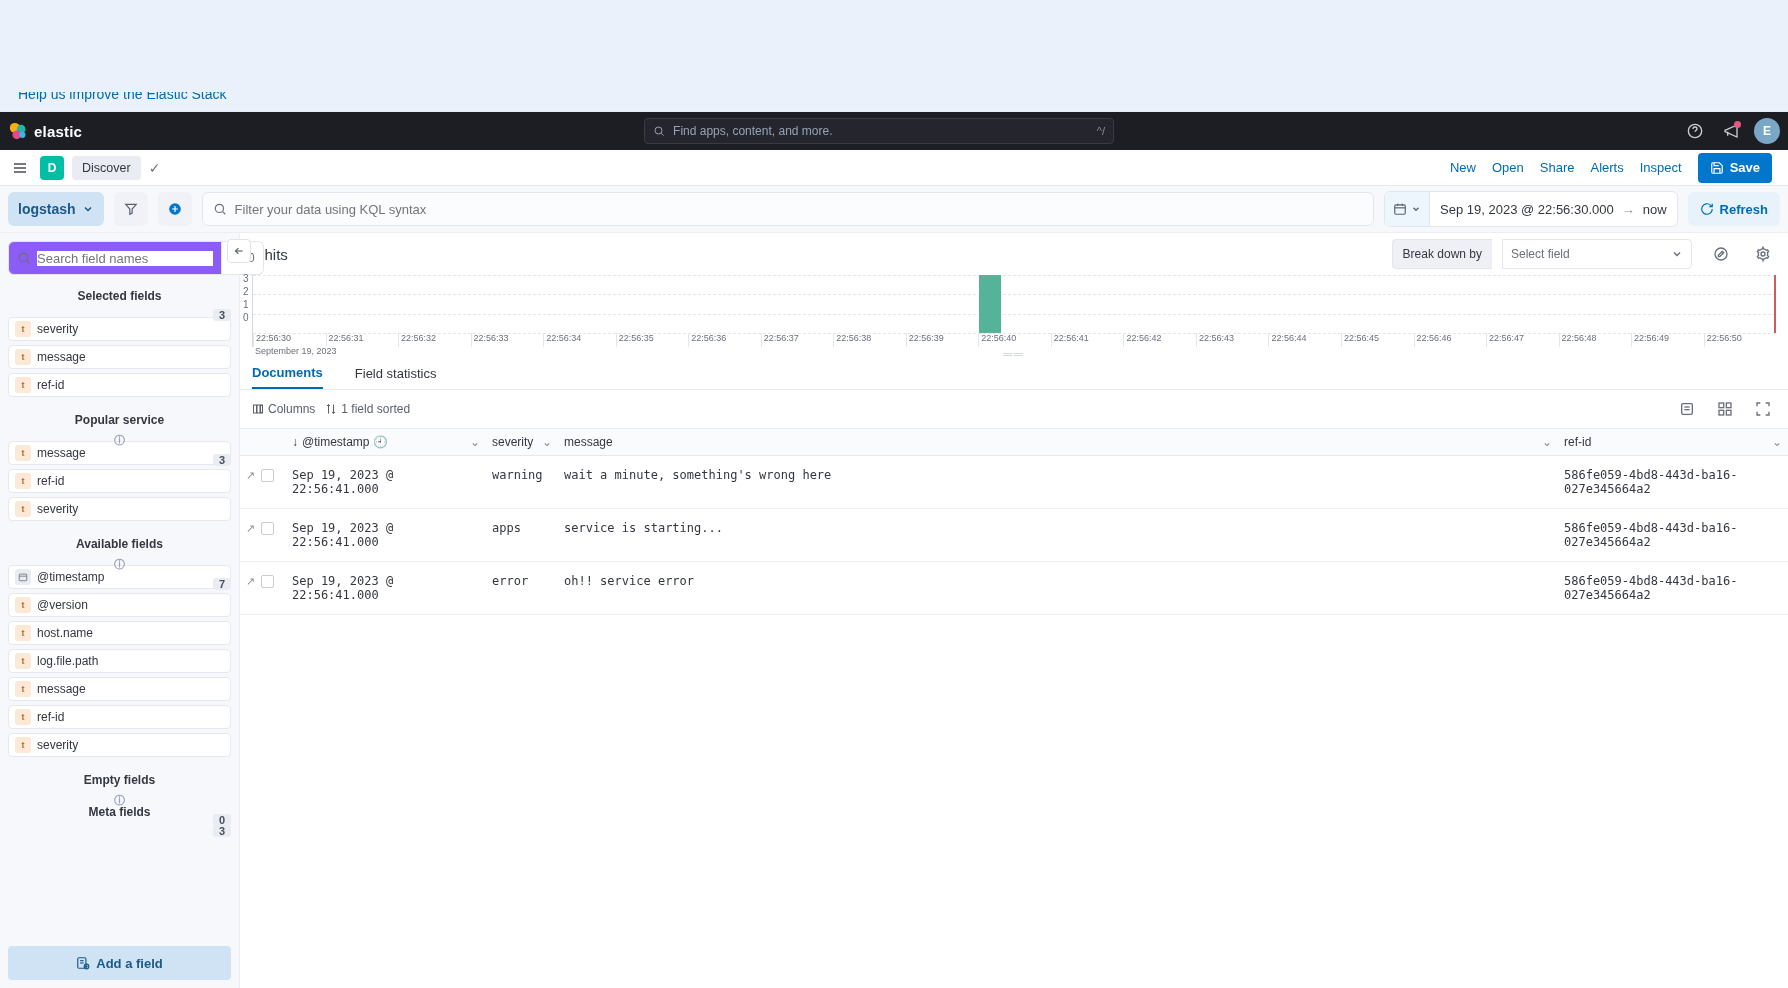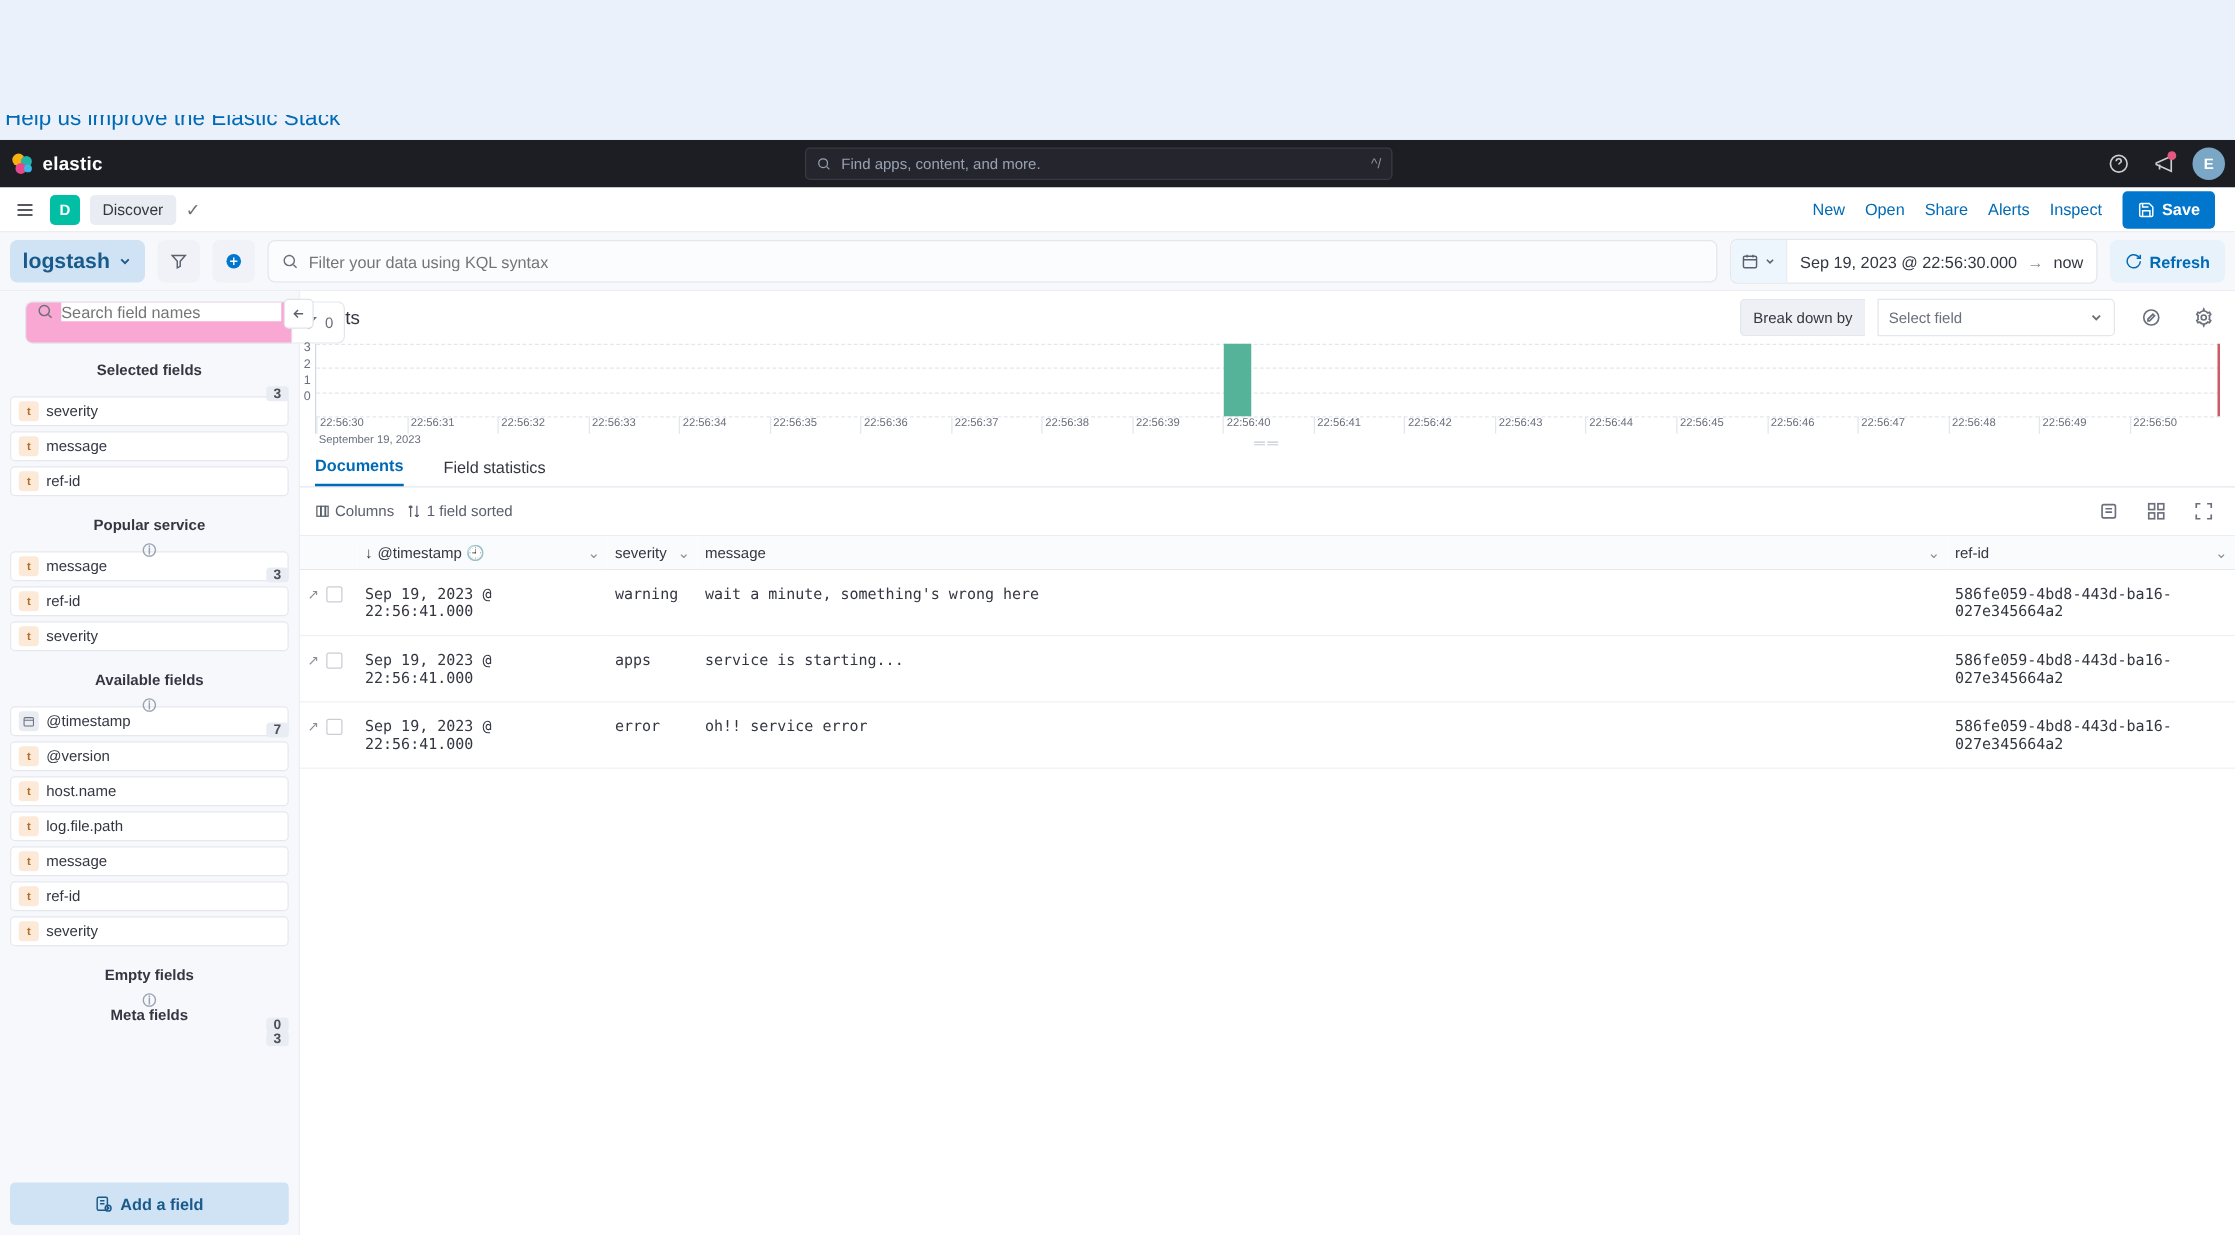--- a/index.html
+++ b/index.html
@@ -1,21 +1,21 @@
 <!DOCTYPE html>
 <html><head>
 <meta charset="utf-8">
 <style>
 * { box-sizing: border-box; margin: 0; padding: 0; font-family: -apple-system, BlinkMacSystemFont, "Segoe UI", Helvetica, Arial, sans-serif; }
 html, body { width: 100%; height: 100%; background: #f7f8fc; color: #343741; overflow: hidden; }
 body { display: flex; flex-direction: column; }
 
 
 .banner-space { height: 92px; background: #eaf1fb; }
-.banner-msg { position: relative; height: 20px; padding: 0 4px; color: #006bb4; font-size: 18px; line-height: 20px; background: #eaf1fb; border-bottom: 1px solid #e6ebf2; overflow:hidden;}
+.banner-msg { position: relative; height: 20px; padding: 0 18px; color: #006bb4; font-size: 14px; line-height: 20px; background: #eaf1fb; border-bottom: 1px solid #e6ebf2; overflow:hidden;}
 .banner-msg span { position: relative; top: -8px; }
 
 
 .topbar { height: 38px; background: #1d1e24; display: flex; align-items: center; padding: 0 8px; color: #fff; }
 .logo-wrap { display: flex; align-items: center; gap: 6px; }
 .logo-wrap .elastic-logo { width: 20px; height: 20px; position: relative; }
 .elastic-logo svg { width: 20px; height: 20px; }
 .logo-wrap .brand { font-size: 15px; font-weight: 600; letter-spacing: .2px; color:#fff;}
 .top-search { flex: 0 0 auto; margin: 0 auto; width: 470px; height: 26px; background: #25262d; border: 1px solid #3a3b42; border-radius: 4px; display: flex; align-items: center; padding: 0 8px; color: #98a2b3; font-size: 12px; }
 .top-search .sicon { margin-right: 8px; }
@@ -31,39 +31,39 @@
 .space-logo { width:24px; height:24px; border-radius:4px; background:#00bfa5; color:#fff; font-weight:700; font-size:12px; display:flex; align-items:center; justify-content:center;}
 .crumb-chip{ height:24px; padding:0 10px; border-radius:4px; background:#e9edf3; color:#343741; font-size:12.5px; display:flex; align-items:center;}
 .crumb-check{ color:#6e7380; font-size:14px;}
 .apphdr-right{ margin-left:auto; display:flex; align-items:center; gap:16px; padding-right:8px;}
 .link{ color:#006bb4; font-size:13px; cursor:pointer;}
 .btn-primary{ height:30px; padding:0 12px; background:#0077cc; color:#fff; border:none; border-radius:4px; font-size:13px; font-weight:600; display:inline-flex; align-items:center; gap:6px; cursor:pointer;}
 .btn-primary svg{width:14px;height:14px;}
 
 
 .filterbar{ height:46px; background:#f7f8fc; display:flex; align-items:center; gap:10px; padding: 6px 8px; }
-.pill{ height:34px; border-radius:6px; display:inline-flex; align-items:center; justify-content:center; font-size:17px;}
+.pill{ height:34px; border-radius:6px; display:inline-flex; align-items:center; justify-content:center; font-size:14px;}
 .ds-pill{ background:#cfe3f5; color:#1a5a8a; padding:0 10px; gap:6px; font-weight:600;}
 .ds-pill svg{width:12px;height:12px;}
 .icon-pill{ width:34px; background:#f0f2f7; color:#5a606c;}
 .plus-pill{ width:34px; background:#f0f2f7; color:#0077cc;}
 .kql{ flex:1; height:34px; background:#fbfcfd; border:1px solid #e3e6ec; border-radius:6px; display:flex; align-items:center; padding:0 10px; color:#6a6f7b; gap:8px; font-size:13px;}
 .kql input{ border:none; outline:none; flex:1; font-size:13px; background:transparent; color:#7f1d1d;}
 .date-wrap{ display:flex; align-items:center; background:#fff; border:1px solid #e3e6ec; border-radius:6px;}
 .date-btn{ height:34px; padding:0 8px; display:flex; align-items:center; gap:4px; color:#5a606c; border-right:1px solid #e3e6ec; background:#eef6fd; border-radius:6px 0 0 6px;}
 .date-txt{ padding:0 10px; font-size:13px; color:#343741; display:flex; align-items:center; gap:8px;}
 .date-txt .arrow{ color:#8a8f98;}
 .refresh{ height:34px; padding:0 12px; background:#e8f2fb; color:#006bb4; border:none; border-radius:6px; font-size:13px; font-weight:600; display:inline-flex; align-items:center; gap:6px;}
 .refresh svg{width:14px;height:14px;}
 
 
 .content{ flex:1; display:flex; min-height:0; border-top:1px solid #eceef3; background:#fff;}
 .sidebar{ width:240px; background:#f7f8fc; border-right:1px solid #eceef3; display:flex; flex-direction:column; position:relative;}
 .sb-search{ padding:8px; display:flex; gap:0;}
-.sb-search .sf{ flex:1; height:34px; border:1px solid #e3e6ec; border-radius:6px 0 0 6px; display:flex; align-items:flex-start; padding:0 8px; gap:6px; background:#f9a8d4;margin-left:12px;}
+.sb-search .sf{ flex:1; height:34px; border:1px solid #e3e6ec; border-radius:6px 0 0 6px; display:flex; align-items:center; padding:0 8px; gap:6px; background:#8b5cf6;}
 .sb-search .sf input{ border:none; outline:none; flex:1; font-size:13px;}
 .sb-search .fc{ height:34px; border:1px solid #e3e6ec; border-left:none; border-radius:0 6px 6px 0; background:#fff; display:flex; align-items:center; padding:0 8px; gap:6px; color:#6a6f7b; font-size:12px;}
 .sb-section{ padding:0 8px; }
 .sb-hdr{ height:30px; display:flex; align-items:center; gap:6px; font-size:12px; font-weight:700; color:#343741; cursor:pointer;flex-direction:column;}
 .sb-hdr .cnt{ margin-left:auto; background:#e9edf3; border-radius:3px; padding:0 6px; font-size:11px; color:#4a4f59; font-weight:600;}
 .sb-hdr .q{ color:#98a2b3; font-size:11px;}
 .field-item{ height:24px; border:1px solid #e6e8ee; border-radius:4px; display:flex; align-items:center; gap:6px; padding:0 6px; margin:4px 0; background:#fff; font-size:12px; color:#343741; cursor:grab;}
 .ft-badge{ width:16px; height:16px; border-radius:3px; font-size:9px; display:flex; align-items:center; justify-content:center; font-weight:700;}
 .ft-t{ background:#fde9d8; color:#b36b29;}
 .ft-d{ background:#e9edf3; color:#6a6f7b;}

